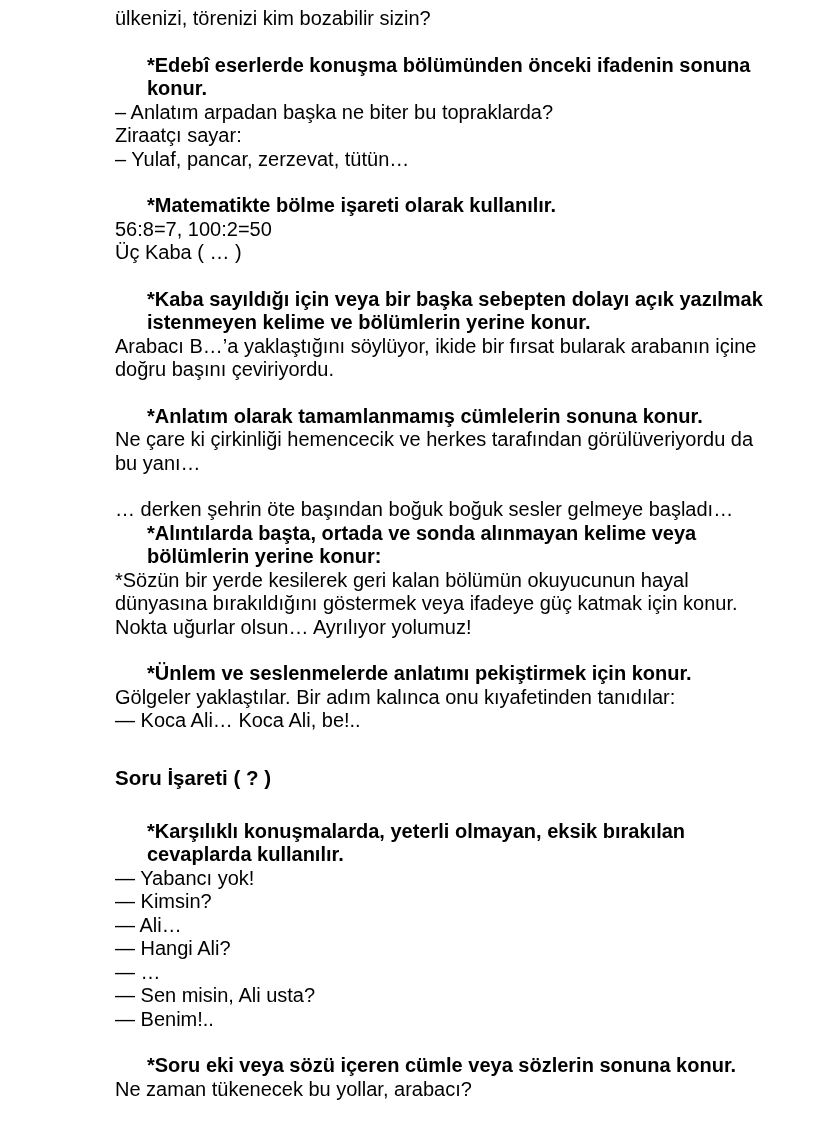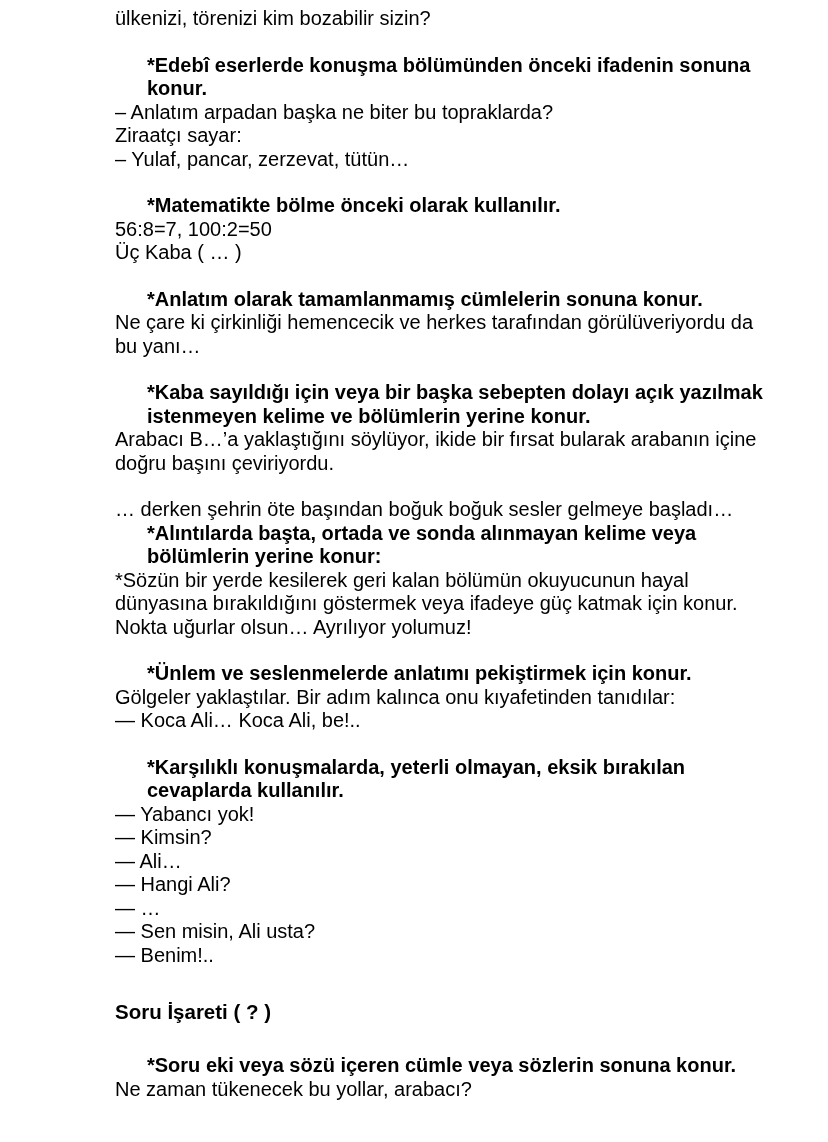--- a/index.html
+++ b/index.html
@@ -52,61 +52,61 @@
   </div>
 
   <div class="group">
     <p class="line bold">*Edebî eserlerde konuşma bölümünden önceki ifadenin sonuna konur.</p>
     <p class="line">– Anlatım arpadan başka ne biter bu topraklarda?</p>
     <p class="line">Ziraatçı sayar:</p>
     <p class="line">– Yulaf, pancar, zerzevat, tütün…</p>
   </div>
 
   <div class="group">
-    <p class="line bold">*Matematikte bölme önceki olarak kullanılır.</p>
+    <p class="line bold">*Matematikte bölme işareti olarak kullanılır.</p>
     <p class="line">56:8=7, 100:2=50</p>
     <p class="line">Üç Kaba ( … )</p>
   </div>
 
   <div class="group">
-    <p class="line bold">*Anlatım olarak tamamlanmamış cümlelerin sonuna konur.</p>
-    <p class="line">Ne çare ki çirkinliği hemencecik ve herkes tarafından görülüveriyordu da bu yanı…</p>
+    <p class="line bold">*Kaba sayıldığı için veya bir başka sebepten dolayı açık yazılmak istenmeyen kelime ve bölümlerin yerine konur.</p>
+    <p class="line">Arabacı B…’a yaklaştığını söylüyor, ikide bir fırsat bularak arabanın içine doğru başını çeviriyordu.</p>
   </div>
 
   <div class="group">
-    <p class="line bold">*Kaba sayıldığı için veya bir başka sebepten dolayı açık yazılmak istenmeyen kelime ve bölümlerin yerine konur.</p>
-    <p class="line">Arabacı B…’a yaklaştığını söylüyor, ikide bir fırsat bularak arabanın içine doğru başını çeviriyordu.</p>
+    <p class="line bold">*Anlatım olarak tamamlanmamış cümlelerin sonuna konur.</p>
+    <p class="line">Ne çare ki çirkinliği hemencecik ve herkes tarafından görülüveriyordu da bu yanı…</p>
   </div>
 
   <div class="group">
     <p class="line">… derken şehrin öte başından boğuk boğuk sesler gelmeye başladı…</p>
     <p class="line bold">*Alıntılarda başta, ortada ve sonda alınmayan kelime veya bölümlerin yerine konur:</p>
     <p class="line">*Sözün bir yerde kesilerek geri kalan bölümün okuyucunun hayal dünyasına bırakıldığını göstermek veya ifadeye güç katmak için konur.</p>
     <p class="line">Nokta uğurlar olsun… Ayrılıyor yolumuz!</p>
   </div>
 
   <div class="group">
     <p class="line bold">*Ünlem ve seslenmelerde anlatımı pekiştirmek için konur.</p>
     <p class="line">Gölgeler yaklaştılar. Bir adım kalınca onu kıyafetinden tanıdılar:</p>
     <p class="line">— Koca Ali… Koca Ali, be!..</p>
   </div>
 
+  <div class="group group-h1">
+    <p class="line h1">Soru İşareti ( ? )</p>
+  </div>
+
   <div class="group">
     <p class="line bold">*Karşılıklı konuşmalarda, yeterli olmayan, eksik bırakılan cevaplarda kullanılır.</p>
     <p class="line">— Yabancı yok!</p>
     <p class="line">— Kimsin?</p>
     <p class="line">— Ali…</p>
     <p class="line">— Hangi Ali?</p>
     <p class="line">— …</p>
     <p class="line">— Sen misin, Ali usta?</p>
     <p class="line">— Benim!..</p>
   </div>
 
-  <div class="group group-h1">
-    <p class="line h1">Soru İşareti ( ? )</p>
-  </div>
-
   <div class="group">
     <p class="line bold">*Soru eki veya sözü içeren cümle veya sözlerin sonuna konur.</p>
     <p class="line">Ne zaman tükenecek bu yollar, arabacı?</p>
   </div>
 
 </div>
 
 </body></html>

